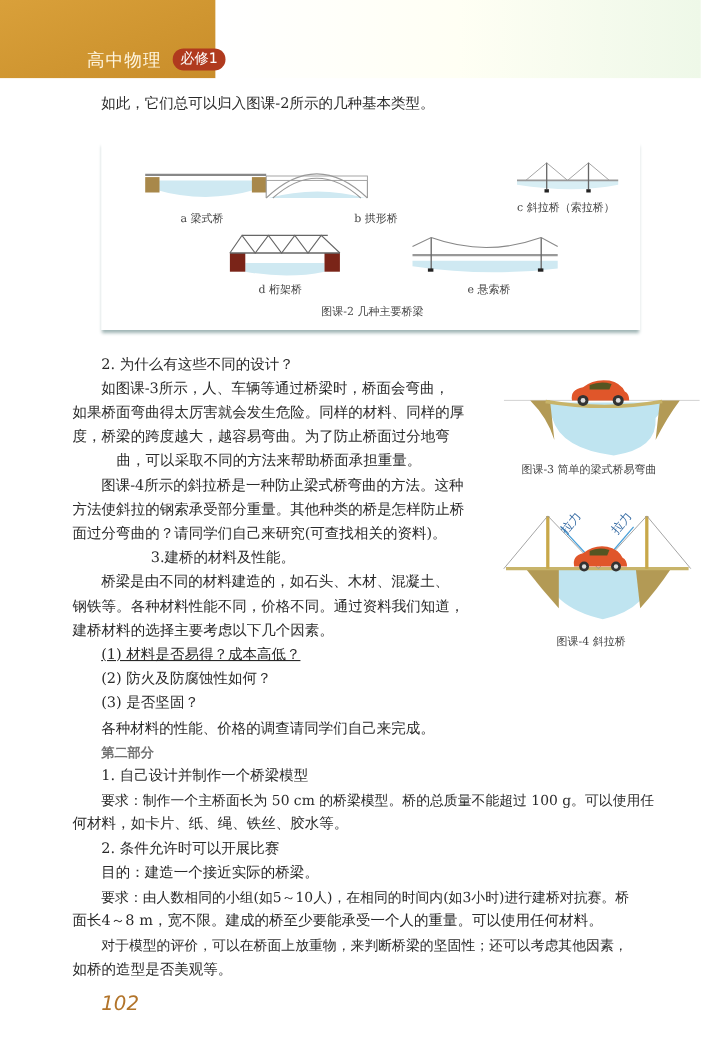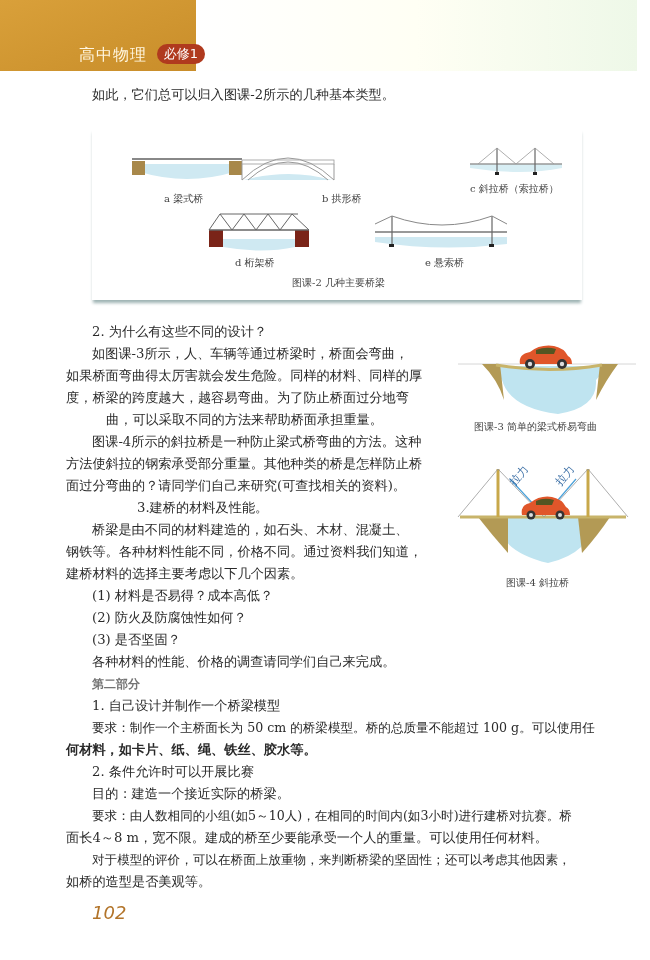--- a/index.html
+++ b/index.html
@@ -141,29 +141,29 @@
   </svg>
   <span class="cap" style="left:60px;top:13px;transform:rotate(-50deg);font-size:11px;color:#3a6ea5;">拉力</span>
   <span class="cap" style="left:106px;top:13px;transform:rotate(-50deg);font-size:11px;color:#3a6ea5;">拉力</span>
   <span class="cap" style="left:58px;top:121px;">图课-4  斜拉桥</span>
 </div>
 
 <div class="p" style="left:92px;top:497px;margin-left:45px;">3.建桥的材料及性能。</div>
 <div class="p" style="left:92px;top:519px;">桥梁是由不同的材料建造的，如石头、木材、混凝土、</div>
 <div class="p" style="left:66px;top:541px;text-align:right;">钢铁等。各种材料性能不同，价格不同。通过资料我们知道，</div>
 <div class="p" style="left:66px;top:563px;">建桥材料的选择主要考虑以下几个因素。</div>
-<div class="p" style="left:92px;top:585px;">(1) 材料是否易得？成本高低？</div>
+<div class="p" style="left:92px;top:585px;text-decoration:underline;">(1) 材料是否易得？成本高低？</div>
 <div class="p" style="left:92px;top:607px;">(2) 防火及防腐蚀性如何？</div>
 <div class="p" style="left:92px;top:629px;">(3) 是否坚固？</div>
 <div class="p" style="left:92px;top:651px;font-family:Liberation Serif, serif;">各种材料的性能、价格的调查请同学们自己来完成。</div>
 
 <div class="p sec" style="left:92px;top:673px;">第二部分</div>
 <div class="p" style="left:92px;top:695px;">1. 自己设计并制作一个桥梁模型</div>
 <div class="p" style="left:92px;top:717px;font-size:12.6px;">要求：制作一个主桥面长为 50 cm 的桥梁模型。桥的总质量不能超过 100 g。可以使用任</div>
-<div class="p" style="left:66px;top:739px;font-weight:bold;">何材料，如卡片、纸、绳、铁丝、胶水等。</div>
+<div class="p" style="left:66px;top:739px;">何材料，如卡片、纸、绳、铁丝、胶水等。</div>
 <div class="p" style="left:92px;top:761px;">2. 条件允许时可以开展比赛</div>
 <div class="p" style="left:92px;top:783px;">目的：建造一个接近实际的桥梁。</div>
 <div class="p" style="left:92px;top:805px;font-size:12.6px;">要求：由人数相同的小组(如5～10人)，在相同的时间内(如3小时)进行建桥对抗赛。桥</div>
 <div class="p" style="left:66px;top:827px;">面长4～8 m，宽不限。建成的桥至少要能承受一个人的重量。可以使用任何材料。</div>
 <div class="p" style="left:92px;top:849px;font-size:12.6px;">对于模型的评价，可以在桥面上放重物，来判断桥梁的坚固性；还可以考虑其他因素，</div>
 <div class="p" style="left:66px;top:871px;">如桥的造型是否美观等。</div>
 
 <div class="pgnum">102</div>
 
 </body></html>

